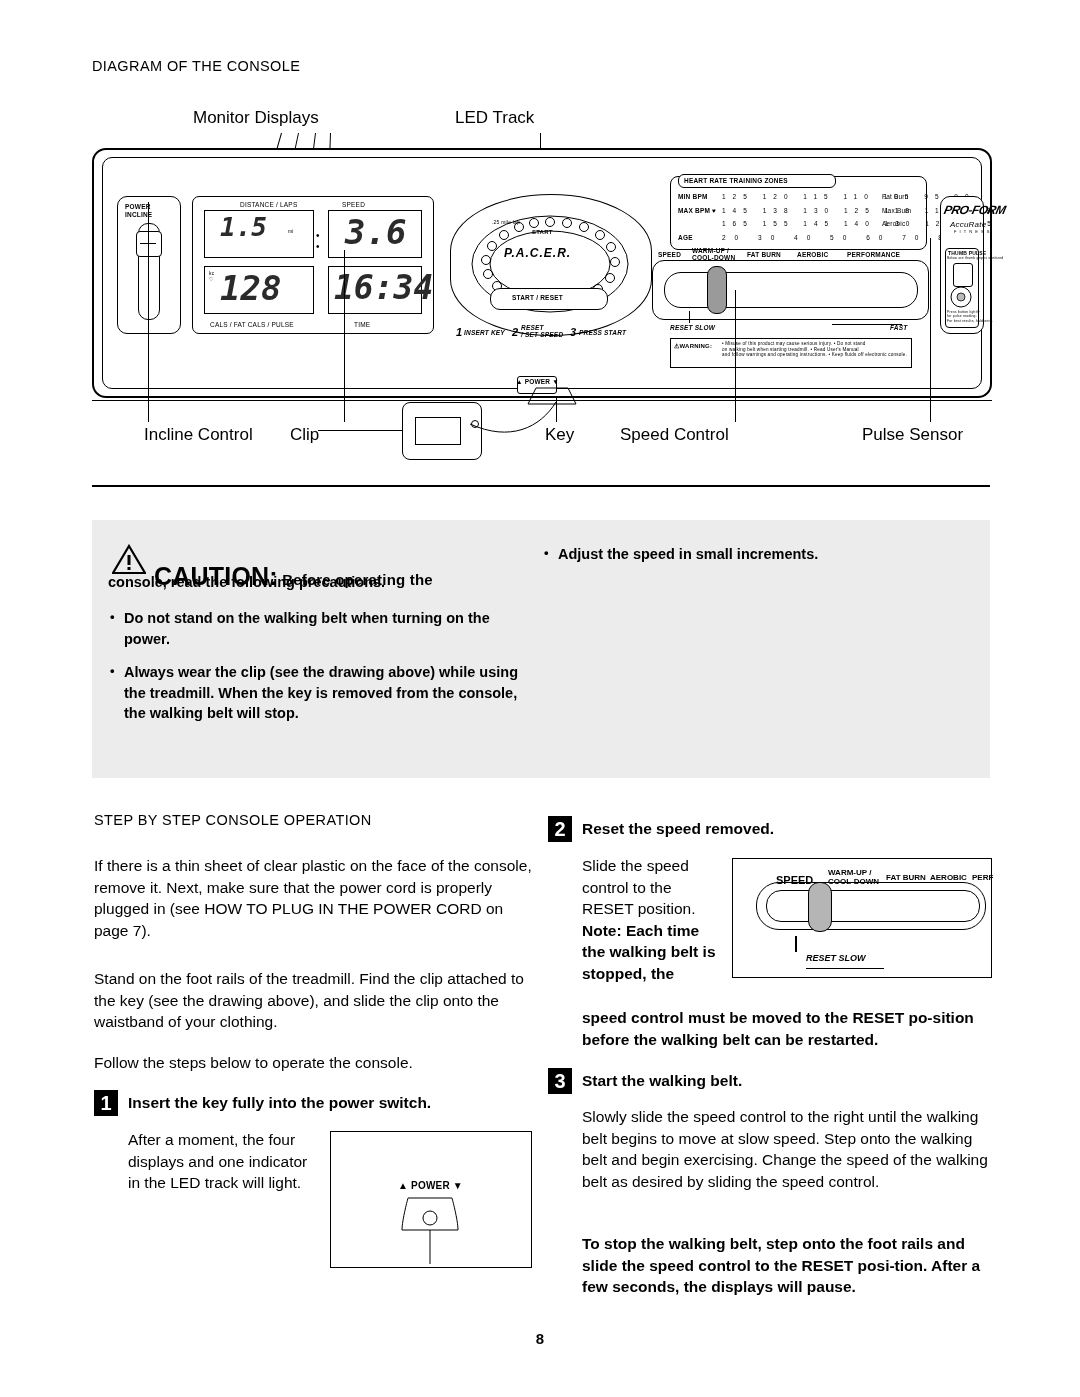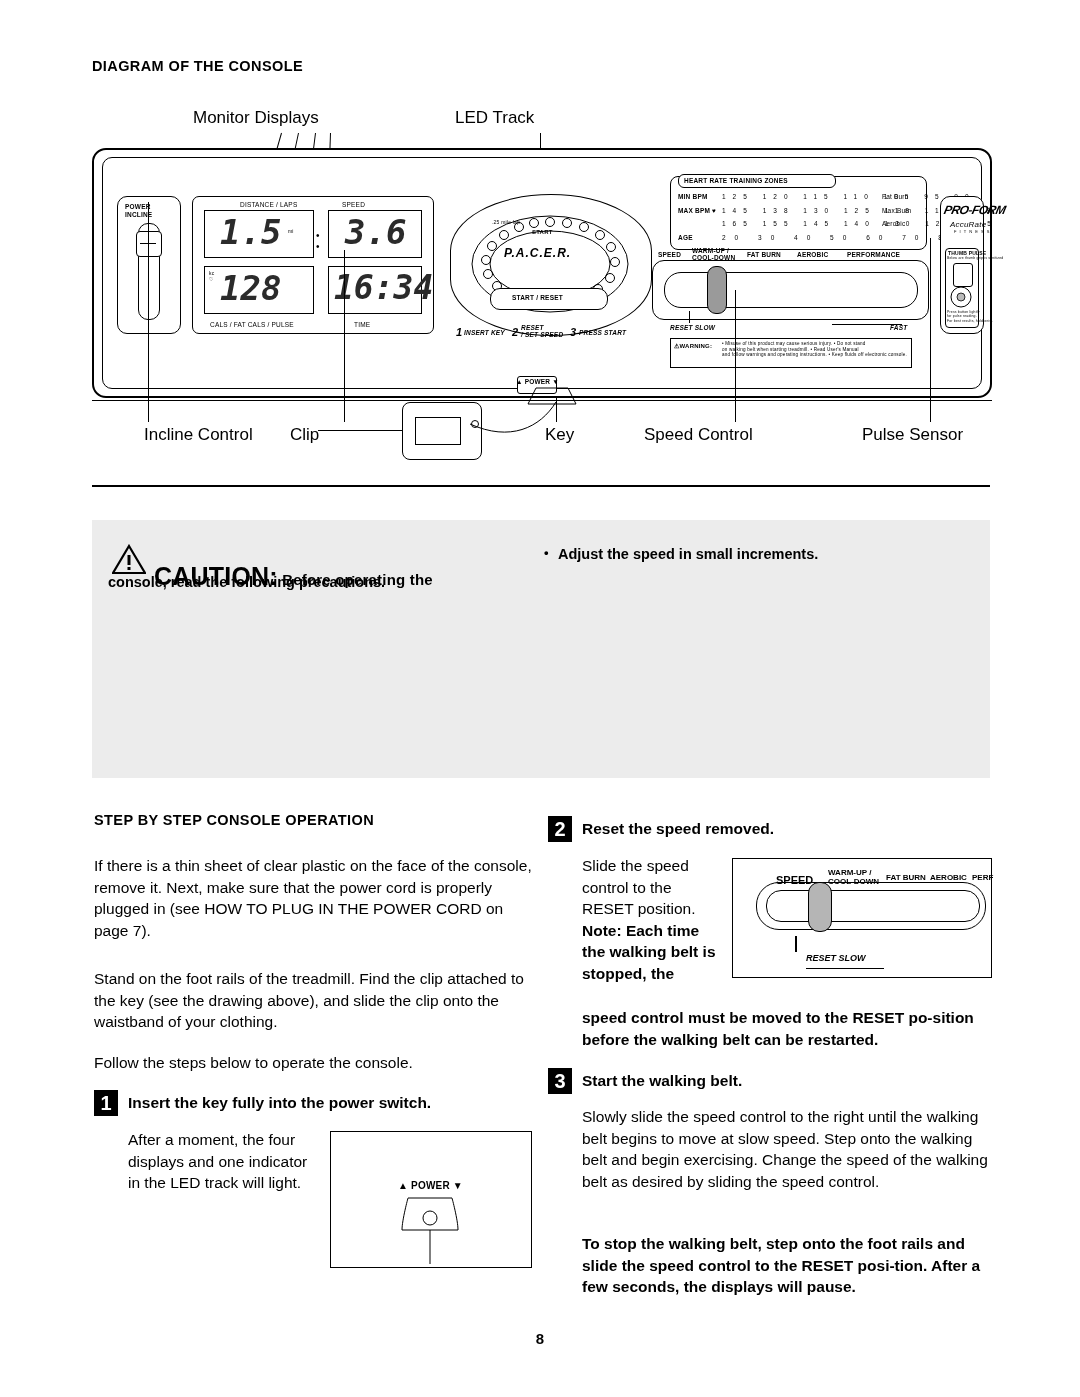--- a/index.html
+++ b/index.html
@@ -9,21 +9,21 @@
     font-family:"Liberation Sans", sans-serif;
     color:#000;
     position:relative;
     overflow:hidden;
   }
   .page { position:relative; width:1080px; height:1397px; }
 
   
   .sec-title {
     position:absolute;
-    font-weight:bold;
+    font-weight:normal;
     font-size:14.5px;
     letter-spacing:0.4px;
   }
 
   
   .callout {
     position:absolute;
     font-size:17px;
     color:#000;
     white-space:nowrap;
@@ -145,21 +145,21 @@
     <div class="cbox" style="left:46px; top:75px; width:20px; height:95px; border-radius:10px;"></div>
     <div class="cbox" style="left:44px; top:83px; width:24px; height:24px; border-radius:4px;"></div>
     <div class="ln" style="left:48px; top:95px; width:16px; height:1px;"></div>
 
     <div class="cbox cbox-r" style="left:100px; top:48px; width:240px; height:136px;"></div>
 
     <div class="tiny" style="left:148px; top:53px;">DISTANCE / LAPS</div>
     <div class="tiny" style="left:250px; top:53px;">SPEED</div>
     <div class="cbox" style="left:112px; top:62px; width:108px; height:46px;"></div>
     <div class="cbox" style="left:236px; top:62px; width:92px; height:46px;"></div>
-    <div class="seg" style="left:128px; top:64px; font-size:34px;text-align:right;">1.5</div>
+    <div class="seg" style="left:128px; top:64px; font-size:26px;text-align:right;">1.5</div>
     <div class="tiny" style="left:196px; top:80px; font-size:5px;">mi</div>
     <div class="seg" style="left:253px; top:64px; font-size:34px;">3.6</div>
     <div class="tiny" style="left:224px; top:82px; font-size:10px;">•<br>•</div>
 
     <div class="cbox" style="left:112px; top:118px; width:108px; height:46px;"></div>
     <div class="cbox" style="left:236px; top:118px; width:92px; height:46px;"></div>
     <div class="seg" style="left:128px; top:120px; font-size:34px;">128</div>
     <div class="seg" style="left:242px; top:120px; font-size:33px;">16:34</div>
     <div class="tiny" style="left:117px; top:122px; font-size:5px;">kc<br>♡</div>
     <div class="tiny" style="left:118px; top:173px;">CALS / FAT CALS / PULSE</div>
@@ -256,21 +256,21 @@
 
     <div class="cbox" style="left:425px; top:228px; width:38px; height:16px; border-radius:3px;"></div>
     <div class="tiny tiny-b" style="left:424px; top:230px;">▲ POWER ▼</div>
   </div>
 
   <div class="ln" style="left:92px; top:400px; width:900px; height:1px;"></div>
 
   <div class="callout" style="left:144px; top:425px;">Incline Control</div>
   <div class="callout" style="left:290px; top:425px;">Clip</div>
   <div class="callout" style="left:545px; top:425px;">Key</div>
-  <div class="callout" style="left:644px; top:425px;">Speed Control</div>
+  <div class="callout" style="left:620px; top:425px;">Speed Control</div>
   <div class="callout" style="left:862px; top:425px;">Pulse Sensor</div>
 
   <div class="ln" style="left:148px; top:202px; width:1px; height:220px;"></div>
   <div class="ln" style="left:344px; top:250px; width:1px; height:172px;"></div>
   <div class="ln" style="left:556px; top:398px; width:1px; height:24px;"></div>
   <div class="ln" style="left:735px; top:290px; width:1px; height:132px;"></div>
   <div class="ln" style="left:930px; top:238px; width:1px; height:184px;"></div>
 
   <div class="cbox cbox-r" style="position:absolute; left:402px; top:402px; width:78px; height:56px; border-radius:8px; border:1px solid #000;"></div>
   <div class="cbox" style="position:absolute; left:415px; top:417px; width:44px; height:26px; border:1px solid #000;"></div>
@@ -289,20 +289,24 @@
     <svg width="34" height="30" style="position:absolute; left:20px; top:24px;">
       <path d="M17 2 L33 29 L1 29 Z" fill="none" stroke="#000" stroke-width="2.2"></path>
       <rect x="15.5" y="11" width="3" height="10" fill="#000"></rect>
       <rect x="15.5" y="23" width="3" height="3" fill="#000"></rect>
     </svg>
     <div class="caution-head" style="left:62px; top:22px;margin-top:20px;">
       <span>CAUTION:</span><span style="font-size:15px; font-weight:bold;"> Before operating the</span>
     </div>
     <div class="caution-sub" style="left:16px; top:52px;">console, read the following precautions.</div>
 
+    <div class="bullet-col" style="left:16px; top:88px; width:420px;">
+      <div class="bullet-item">Do not stand on the walking belt when turning on the power.</div>
+      <div class="bullet-item">Always wear the clip (see the drawing above) while using the treadmill. When the key is removed from the console, the walking belt will stop.</div>
+    </div>
 
     <div class="bullet-col" style="left:450px; top:24px; width:438px;">
       <div class="bullet-item">Adjust the speed in small increments.</div>
     </div>
   </div>
 
   <div class="sec-title" style="left:94px; top:812px;">STEP BY STEP CONSOLE OPERATION</div>
 
   <div class="btext" style="left:94px; top:855px; width:440px;">If there is a thin sheet of clear plastic on the face of the console, remove it. Next, make sure that the power cord is properly plugged in (see HOW TO PLUG IN THE POWER CORD on page 7).</div>
   <div class="btext" style="left:94px; top:968px; width:440px;">Stand on the foot rails of the treadmill. Find the clip attached to the key (see the drawing above), and slide the clip onto the waistband of your clothing.</div>

